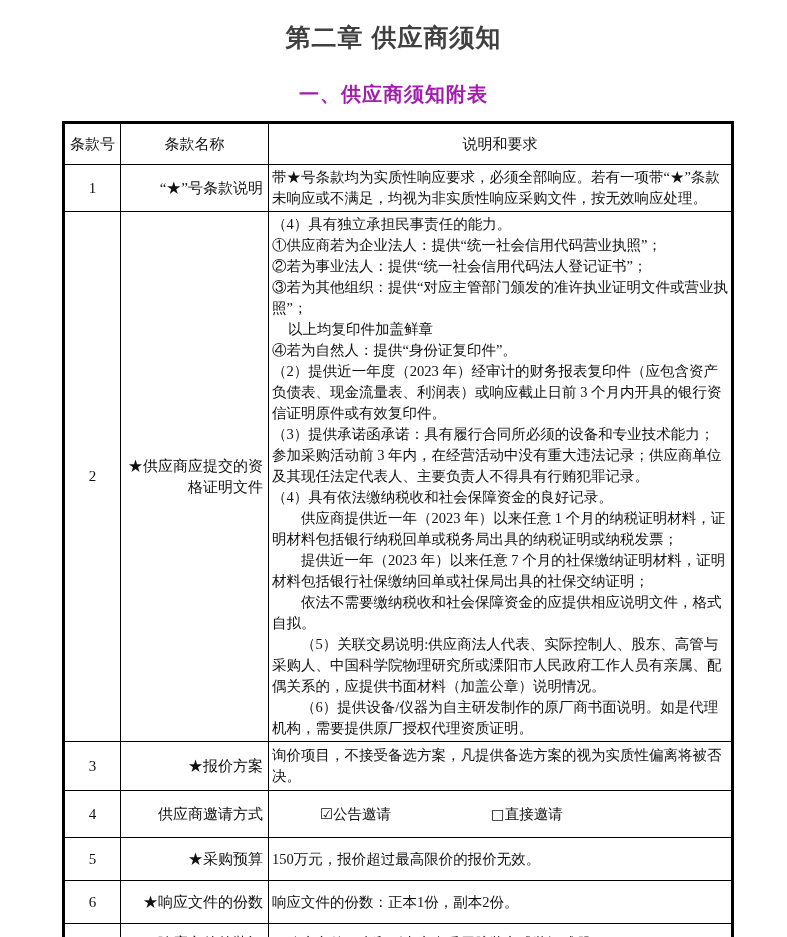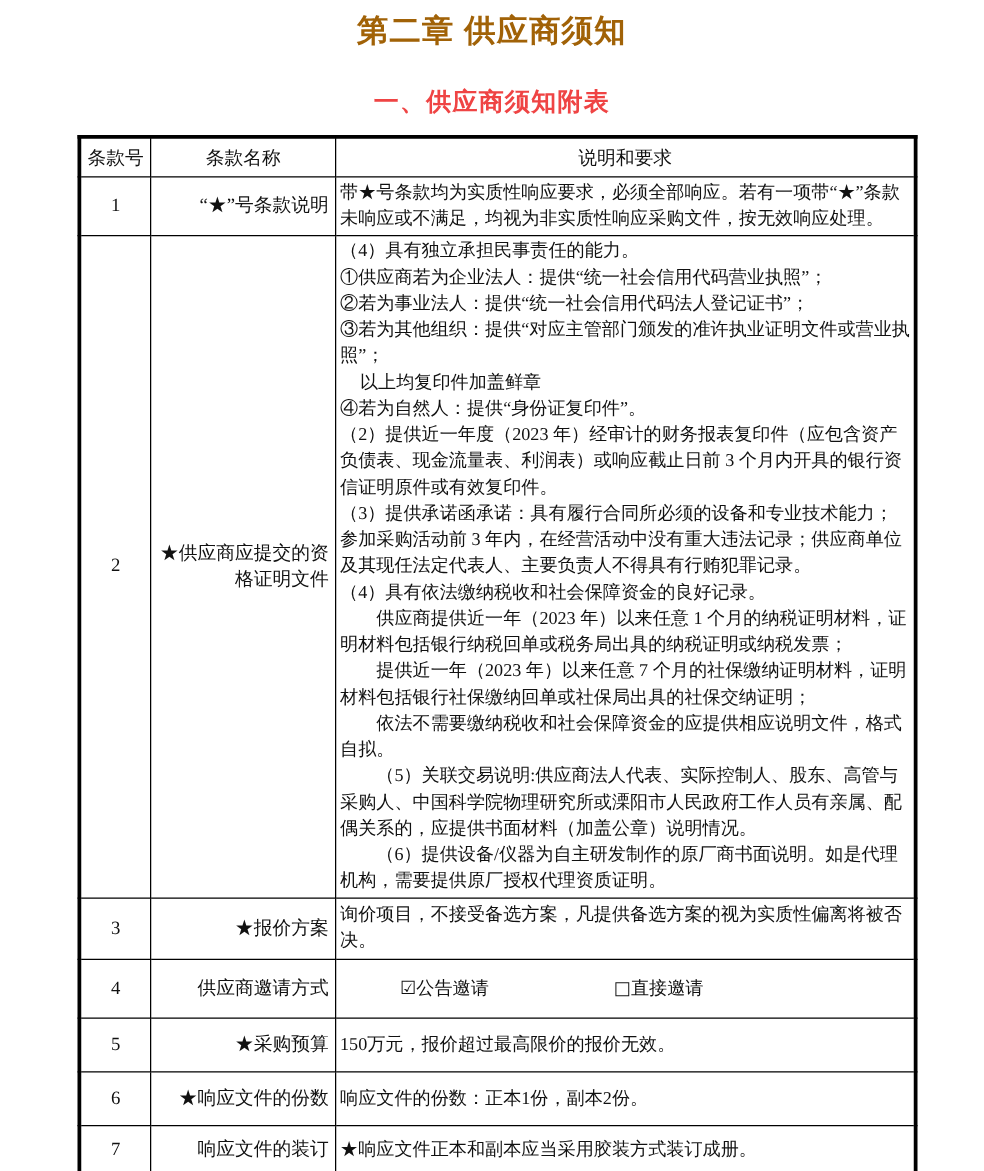--- a/index.html
+++ b/index.html
@@ -6,54 +6,54 @@
   html, body { margin: 0; padding: 0; }
   body {
     width: 787px; height: 937px;
     background: #ffffff;
     color: #111111;
     font-family: "Liberation Serif", "DejaVu Serif", serif;
     overflow: hidden;
   }
   .doc-title {
     margin: 0;
-    padding-top: 8px;
+    padding-top: 21px;
     text-align: center;
     font-family: "Liberation Sans", "DejaVu Sans", sans-serif;
     font-weight: bold;
     font-size: 25px;
     letter-spacing: 1px;
-    color: #a16207;
+    color: #404040;
   }
   .doc-subtitle {
     margin: 4px;
     margin-top: 27px;
     text-align: center;
     font-family: "Liberation Sans", "DejaVu Sans", sans-serif;
     font-weight: bold;
     font-size: 20px;
     letter-spacing: 1px;
-    color: #ef4444;
+    color: #a21caf;
   }
   table.notice-table {
     border-collapse: collapse;
     table-layout: fixed;
     width: 669px;
     margin-left: 62px;
     margin-top: 13px;
     border: 3px solid #000;
   }
   .notice-table th, .notice-table td {
     border: 1.5px solid #000;
     overflow: hidden;
   }
   .notice-table th {
     font-weight: normal;
     font-size: 15px;
-    height: 32px;
+    height: 42px;
     text-align: center;
     padding: 0;
   }
   .cell-no   { text-align: center; font-size: 15px; padding: 0; }
   .cell-name { text-align: right; font-size: 15px; padding: 0 5px; line-height: 21px; }
   .cell-desc { font-size: 14.5px; padding: 2px 3px; line-height: 21px; vertical-align: middle; text-align: left; }
   .cell-desc p { margin: 0; }
   .ind-1 { text-indent: 1.1em; }
   .ind-2 { text-indent: 2em; }
   tr.row-1 td { height: 46px; }

